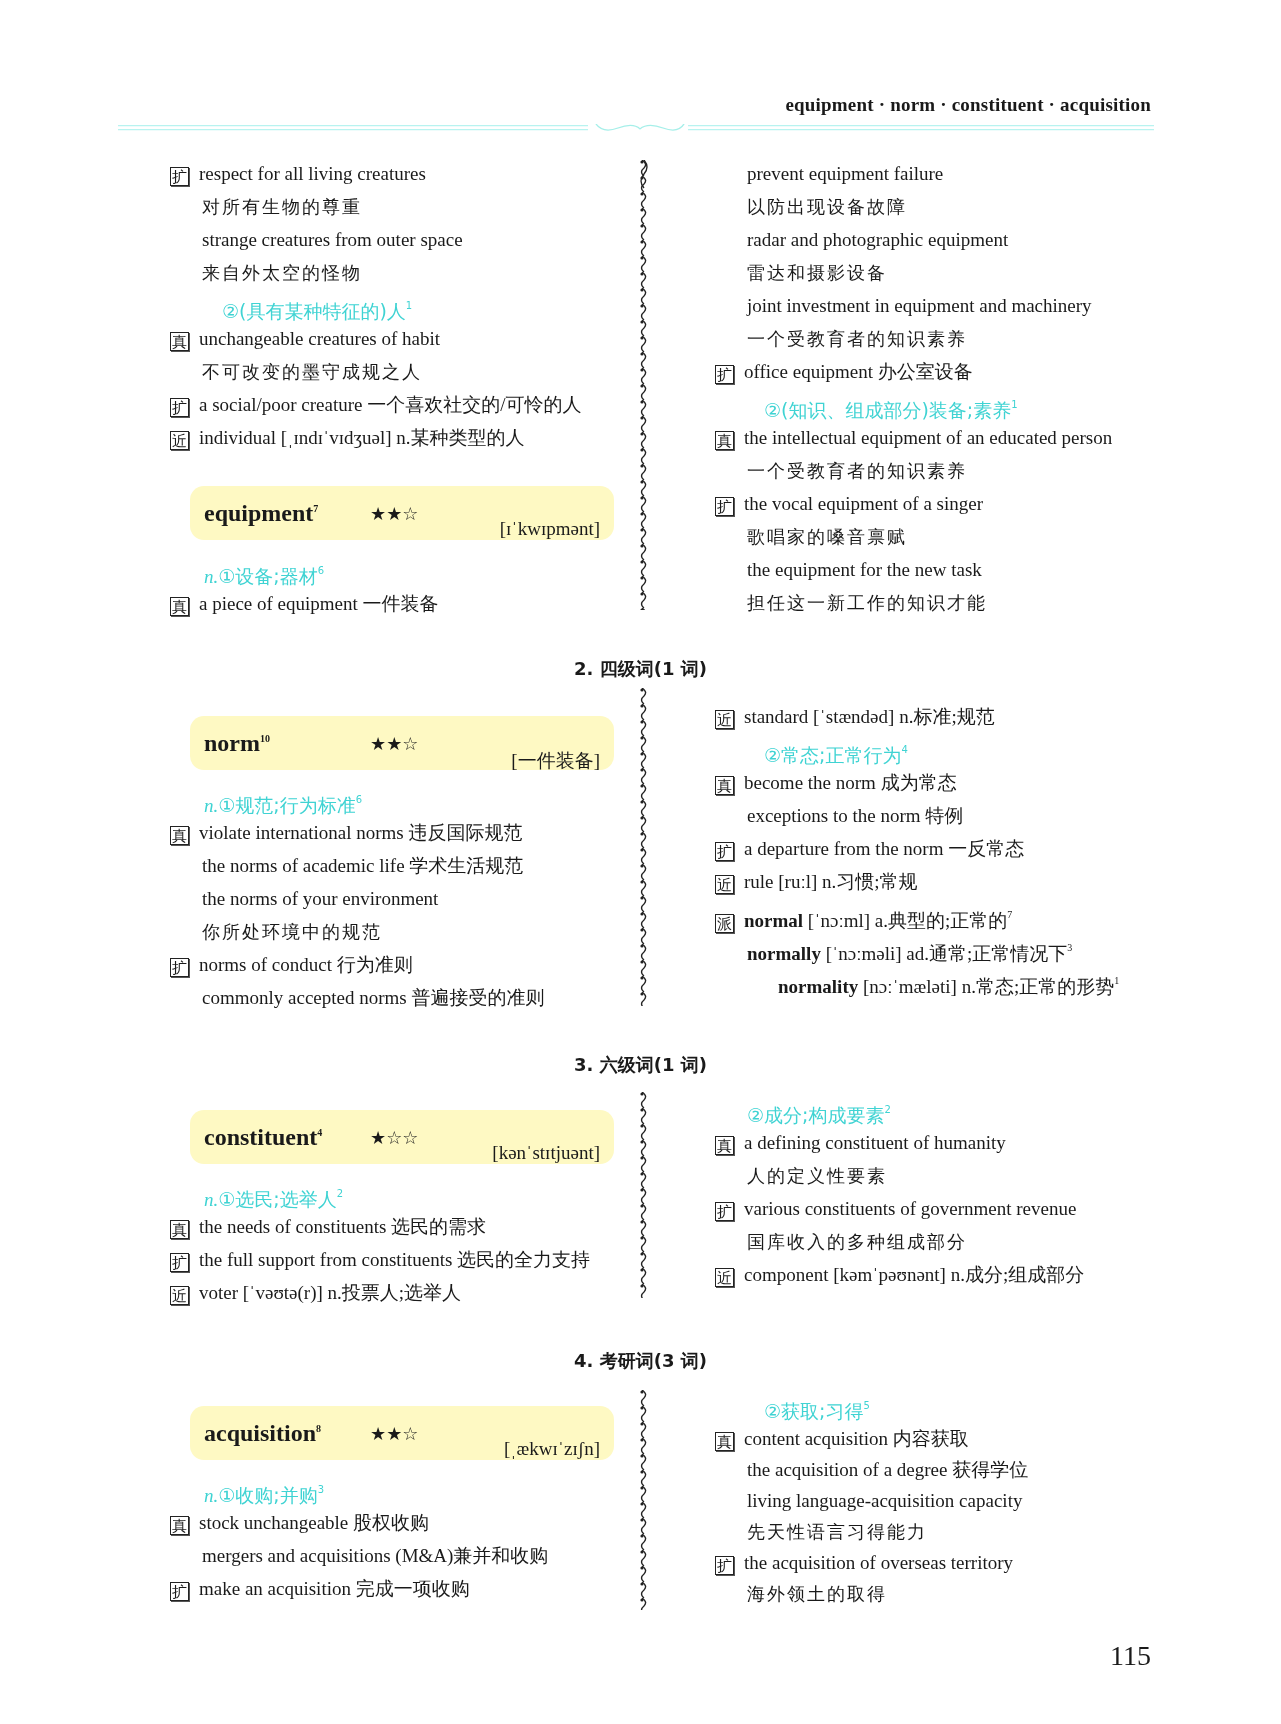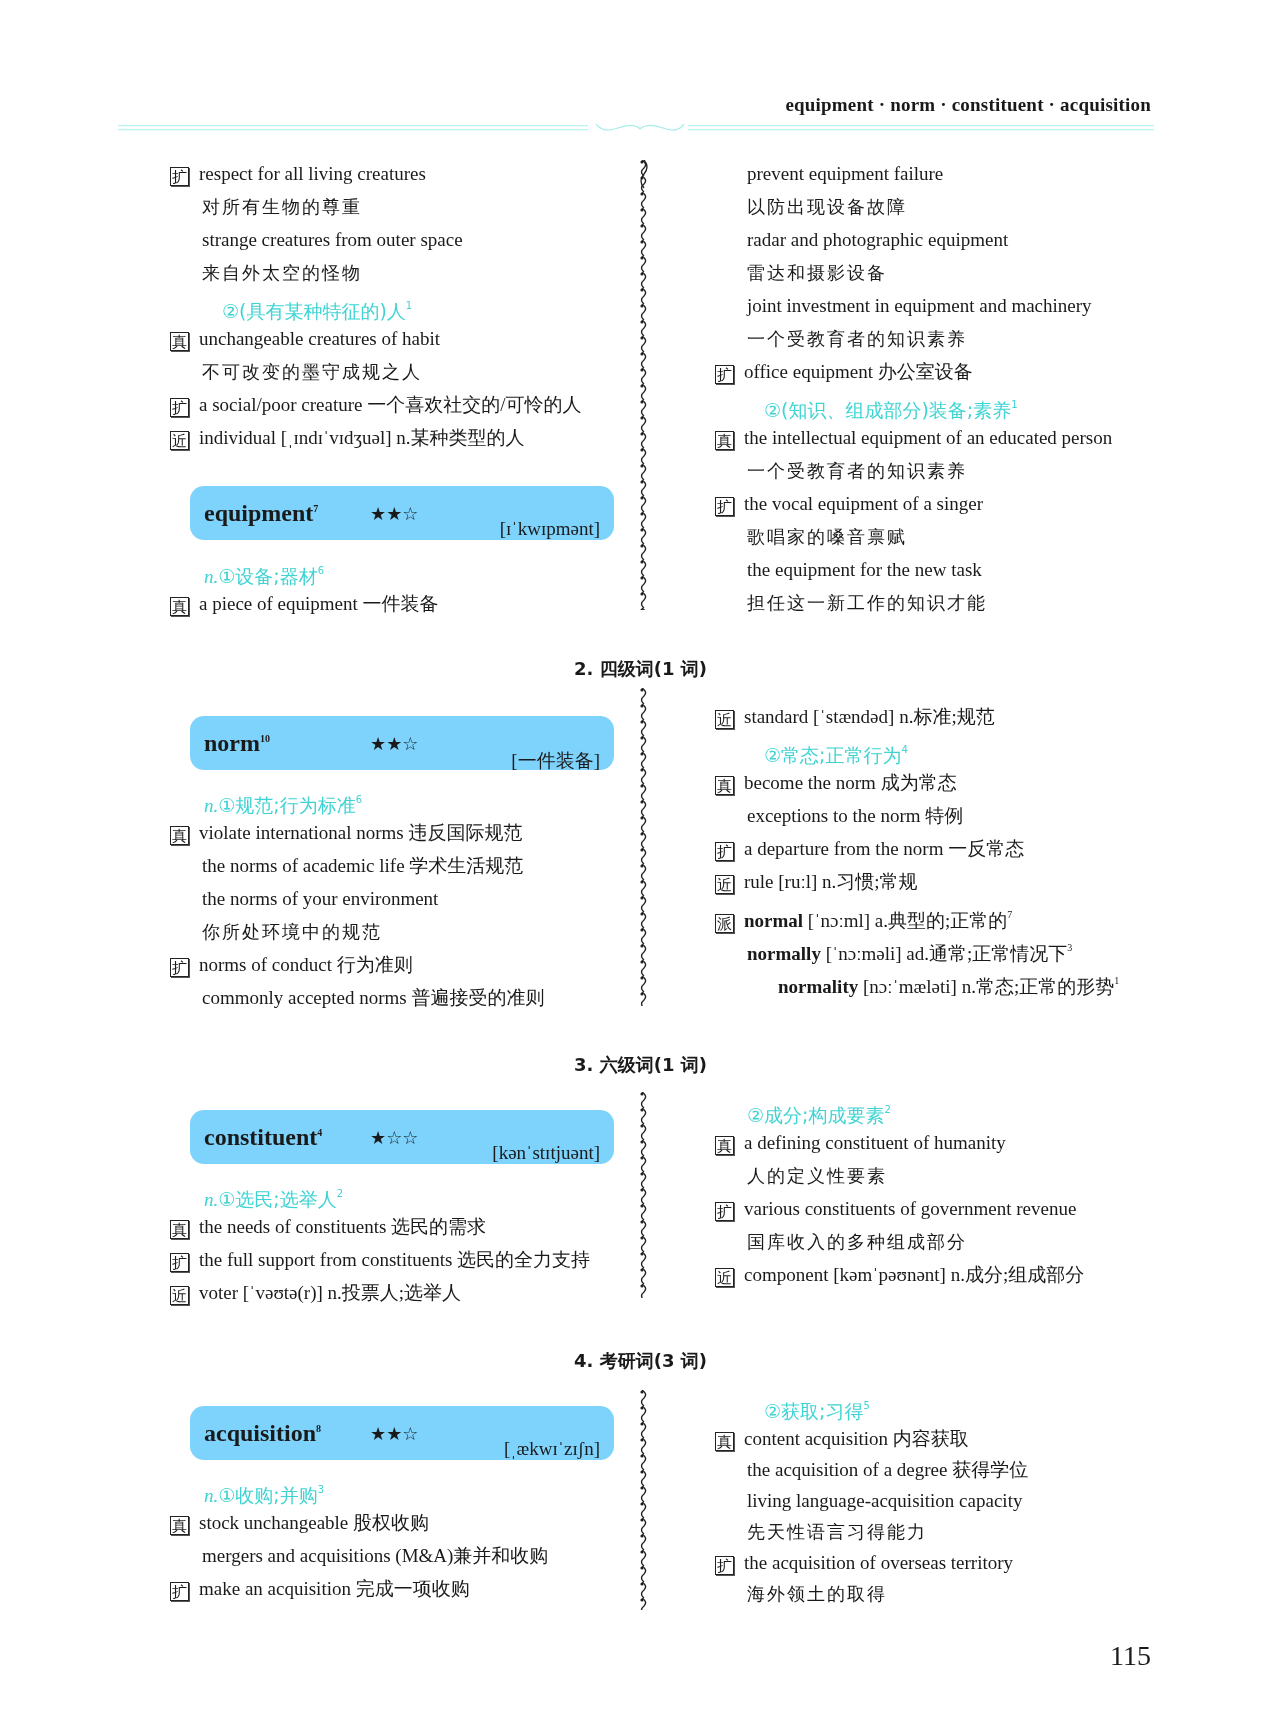--- a/index.html
+++ b/index.html
@@ -10,21 +10,21 @@
   .head-line { left:118px; top:124px; width:1036px; height:8px; }
   .line { position:absolute; font-size:19px; white-space:nowrap; line-height:24px; }
   .tag { display:inline-block; width:19px; height:19px; border:1px solid #222; font-size:15px;
          line-height:19px; text-align:center; font-family:"DejaVu Sans",sans-serif; margin-right:10px;
          vertical-align:-2px; box-sizing:border-box; box-shadow:1px 1px 0 #555; }
   .indent { padding-left:32px; }
   .zh { font-family:"DejaVu Serif",serif; letter-spacing:2px; font-size:18px; }
   .sense { color:#3fd3d3; font-family:"DejaVu Sans",sans-serif; font-size:19px; }
   .sense i { font-family:"Liberation Serif",serif; }
   sup { font-size:10px; vertical-align:9px; }
-  .wordbox { position:absolute; background:#7dd3fc; border-radius:14px; height:54px; width:424px; }
+  .wordbox { position:absolute; background:#fef9c3; border-radius:14px; height:54px; width:424px; }
   .wordbox .hw { position:absolute; left:14px; top:14px; font-weight:bold; font-size:24px; }
   .wordbox .stars { position:absolute; left:180px; top:17px; font-size:18px; font-family:"DejaVu Sans",sans-serif; }
   .wordbox .ipa { position:absolute; right:14px; top:32px; font-size:19px;text-align:right; }
   .divider { position:absolute; left:638px; width:12px; }
   .section-title { position:absolute; width:100%; text-align:center; font-family:"DejaVu Sans",sans-serif; font-size:18px; font-weight:bold; }
   .page-num { position:absolute; left:1110px; top:1640px; font-size:28px; }
   b.bw { font-weight:bold; }
 </style>
 </head>
 <body>

